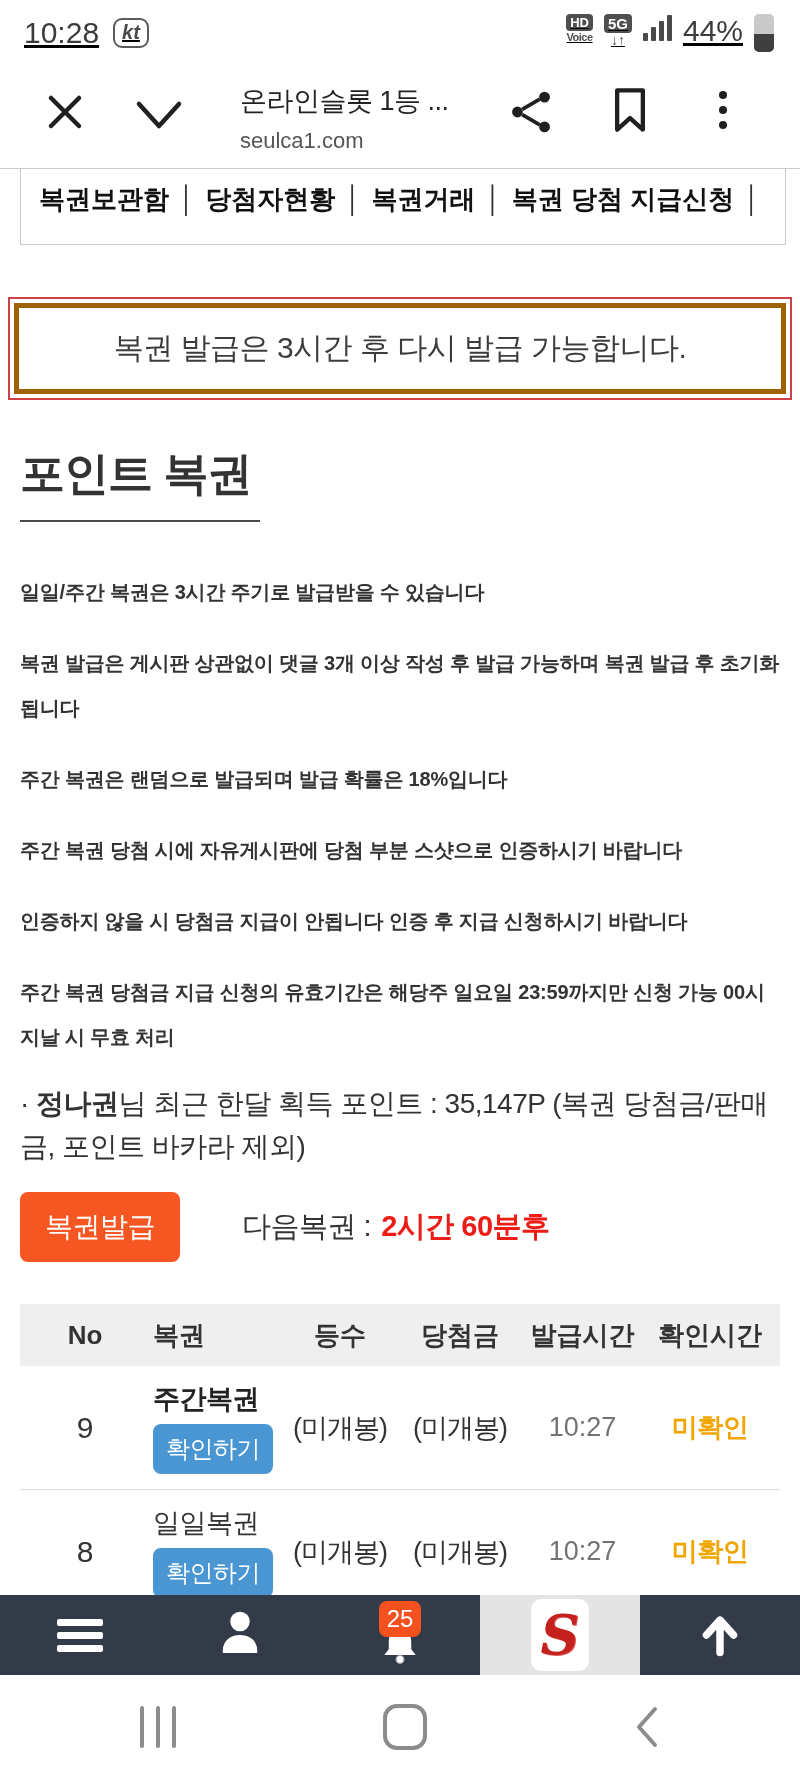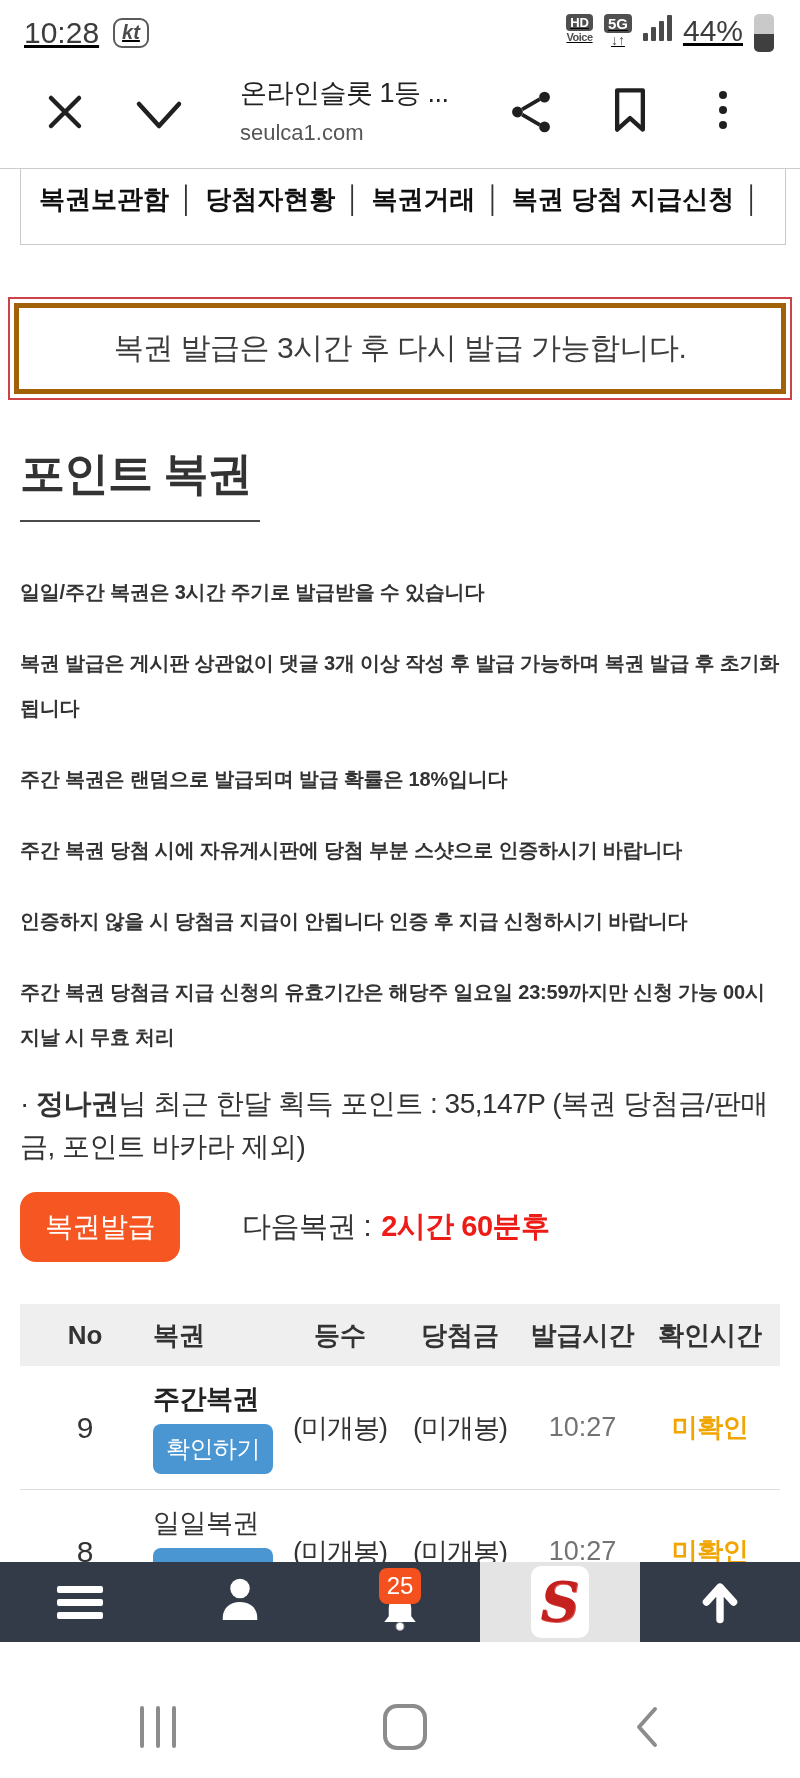--- a/index.html
+++ b/index.html
@@ -24,21 +24,21 @@
   .battery-pct { font-size:30px; color:#3c3c3c; }
   .battery { width:20px; height:38px; border-radius:5px; background:#c9c9c9; position:relative; overflow:hidden; }
   .battery-fill { position:absolute; bottom:0; left:0; width:100%; height:45%; background:#3f3f3f; }
 
   
   .toolbar { position:relative; height:113px; }
   .tb-btn { position:absolute; background:none; border:none; cursor:pointer; padding:0; }
   .btn-close { left:44px; top:36px; }
   .btn-expand { left:134px; top:44px; }
   .title-block { position:absolute; left:240px; top:20px; }
-  .page-doc-title { font-size:27px; color:#222; font-weight:500; letter-spacing:-0.5px; }
+  .page-doc-title { font-size:27px; color:#222; font-weight:500; letter-spacing:-0.5px;margin-top:8px; }
   .page-url { font-size:22px; color:#555; margin-top:9px; }
   .btn-share { left:508px; top:34px; }
   .btn-bookmark { left:612px; top:32px; }
   .btn-kebab { left:716px; top:32px; }
 
   
   .content { border-top:1px solid #ccc; }
   .menu-box { margin:0 14px 0 20px; border:1px solid #c9c9c9; border-top:none; padding:13px 0 27px 18px; font-size:26px; font-weight:600; color:#111; }
   .menu-box .mlink { cursor:pointer; }
   .menu-box .sep { margin:0 10px; color:#333; font-weight:400; }
@@ -49,42 +49,42 @@
   .page-title { display:inline-block; margin:44px 0 0 20px; font-size:45px; font-weight:700; color:#333; letter-spacing:-1px; padding:0 8px 16px 0; border-bottom:2px solid #4a4a4a; }
 
   .paragraphs { margin:48px 20px 0; }
   .paragraphs p { font-size:20px; font-weight:700; color:#333; line-height:2.25; margin:0 0 26px; letter-spacing:-0.2px; }
   .paragraphs p:last-child { margin-bottom:0; }
 
   .user-info { margin:22px 20px 0; font-size:28px; color:#333; line-height:1.54; letter-spacing:-0.5px; }
   .user-info .uname { font-weight:700; }
 
   .issue-row { margin:24px 20px 0; display:flex; align-items:center; }
-  .issue-btn { width:160px; height:70px; background:#f65722; color:#fff; font-size:28px; border:none; border-radius:16px; cursor:pointer; font-family:inherit; letter-spacing:-0.5px; }
+  .issue-btn { width:160px; height:70px; background:#f65722; color:#fff; font-size:28px; border:none; border-radius:8px; cursor:pointer; font-family:inherit; letter-spacing:-0.5px; }
   .next-label { margin-left:62px; font-size:29px; color:#333; font-weight:500; letter-spacing:-0.5px; }
   .next-value { margin-left:10px; font-size:29px; color:#ed1c16; font-weight:700; letter-spacing:-0.5px; }
 
   
   .lottery-table { margin:42px 20px 0; }
   .t-grid { display:grid; grid-template-columns:130px 135px 110px 130px 115px 140px; align-items:center; }
   .t-header { background:#efefef; height:62px; font-size:26px; font-weight:700; color:#333; }
   .t-cell { text-align:center; }
   .t-cell.left { text-align:left; padding-left:3px; }
   .t-row { height:124px; border-bottom:1px solid #ddd; }
   .cell-no { font-size:30px; color:#333; }
   .lottery-col { display:flex; flex-direction:column; align-items:flex-start; gap:7px; padding-left:3px; }
   .lottery-name { font-size:27px; color:#333; letter-spacing:-0.5px; }
   .lottery-name.strong { font-weight:700; color:#222; }
   .check-btn { background:#4a96d2; color:#fff; border:none; border-radius:8px; font-size:24px; padding:9px 13px; cursor:pointer; font-family:inherit; letter-spacing:-0.5px; }
   .cell-val { font-size:27px; color:#333; letter-spacing:-1px; }
   .cell-time { font-size:27px; color:#737373; }
   .cell-status { font-size:26px; font-weight:700; color:#f0a500; letter-spacing:-0.5px; }
 
   
-  .bottom-nav { position:absolute; left:0; top:1562px; width:800px; height:80px; background:#323b47; display:flex; }
+  .bottom-nav { position:absolute; left:0; top:1595px; width:800px; height:80px; background:#323b47; display:flex; }
   .bn-item { width:160px; height:80px; display:flex; align-items:center; justify-content:center; cursor:pointer; position:relative; }
   .hamburger { display:flex; flex-direction:column; gap:6px; }
   .hamburger span { display:block; width:46px; height:7px; background:#fff; border-radius:2px; }
   .bell-wrap { position:relative; width:56px; height:68px; }
   .bell-svg { position:absolute; left:10px; top:26px; }
   .nav-badge { position:absolute; left:7px; top:0; width:42px; height:36px; background:#f4511e; border-radius:8px; color:#fff; font-size:24px; font-weight:500; display:flex; align-items:center; justify-content:center; }
   .bn-logo-cell { background:#e4e4e4; }
   .logo-tile { width:58px; height:72px; background:#fff; border-radius:10px; display:flex; align-items:center; justify-content:center; }
   .logo-s { font-family:"DejaVu Serif", serif; font-style:italic; font-weight:700; font-size:54px; color:#c4201d; text-shadow:1px 1px 0 #e05a57; }
 

